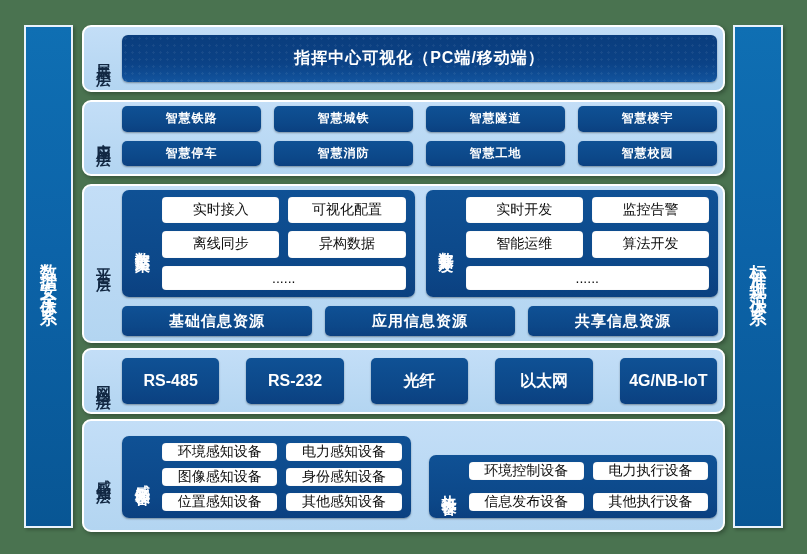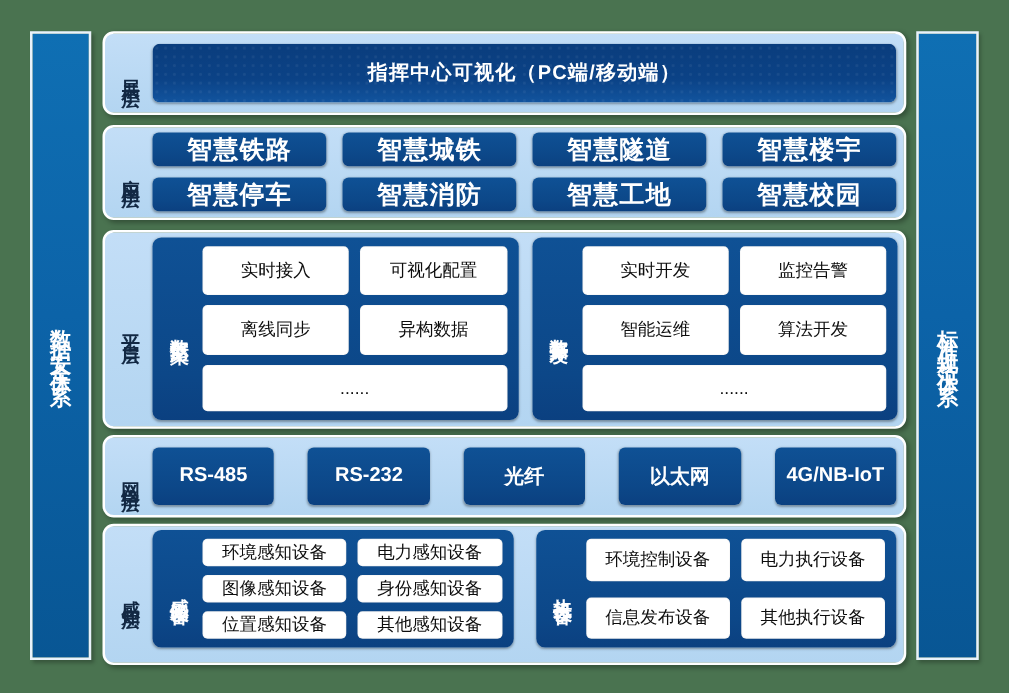--- a/index.html
+++ b/index.html
@@ -95,21 +95,21 @@
   }
 
   
   #layer-application .layer-content {
     padding: 4px 6px 8px 0;
     display: grid;
     grid-template-columns: repeat(4, 1fr);
     grid-template-rows: 1fr 1fr;
     gap: 9px 13px;
   }
-  .app-btn { font-size: 20px; letter-spacing: 1px; }
+  .app-btn { font-size: 12px; letter-spacing: 1px; }
 
   
   #layer-platform .layer-content {
     padding: 4px 5px 5px 0;
     display: flex;
     flex-direction: column;
   }
   .platform-groups { flex: 1; display: flex; gap: 11px; }
   .group-box {
     flex: 1;
@@ -171,20 +171,21 @@
     grid-template-columns: repeat(5, 1fr);
     gap: 27px;
   }
   .net-btn { font-size: 16px; }
 
   
   #layer-perception .layer-content {
     padding: 3px 6px 12px 0;
     display: flex;
     gap: 18px;
+    align-items: flex-end;
   }
   .perc-grid-3 { grid-template-rows: repeat(3, 1fr); gap: 7px 9px; }
   .perc-grid-2 { grid-template-rows: repeat(2, 1fr); gap: 13px 9px; }
 </style>
 </head>
 <body>
 
 <div class="canvas">
 
   <div class="pillar left">
@@ -247,20 +248,25 @@
           <div class="group-grid">
             <div class="white-item">实时开发</div>
             <div class="white-item">监控告警</div>
             <div class="white-item">智能运维</div>
             <div class="white-item">算法开发</div>
             <div class="white-item span2">......</div>
           </div>
         </div>
 
       </div>
+      <div class="resources-row">
+        <div class="navy res-btn">基础信息资源</div>
+        <div class="navy res-btn">应用信息资源</div>
+        <div class="navy res-btn">共享信息资源</div>
+      </div>
     </div>
   </section>
 
   <section class="layer" id="layer-network">
     <div class="layer-label">
       <span>网络层</span>
     </div>
     <div class="layer-content">
       <div class="navy net-btn">RS-485</div>
       <div class="navy net-btn">RS-232</div>

